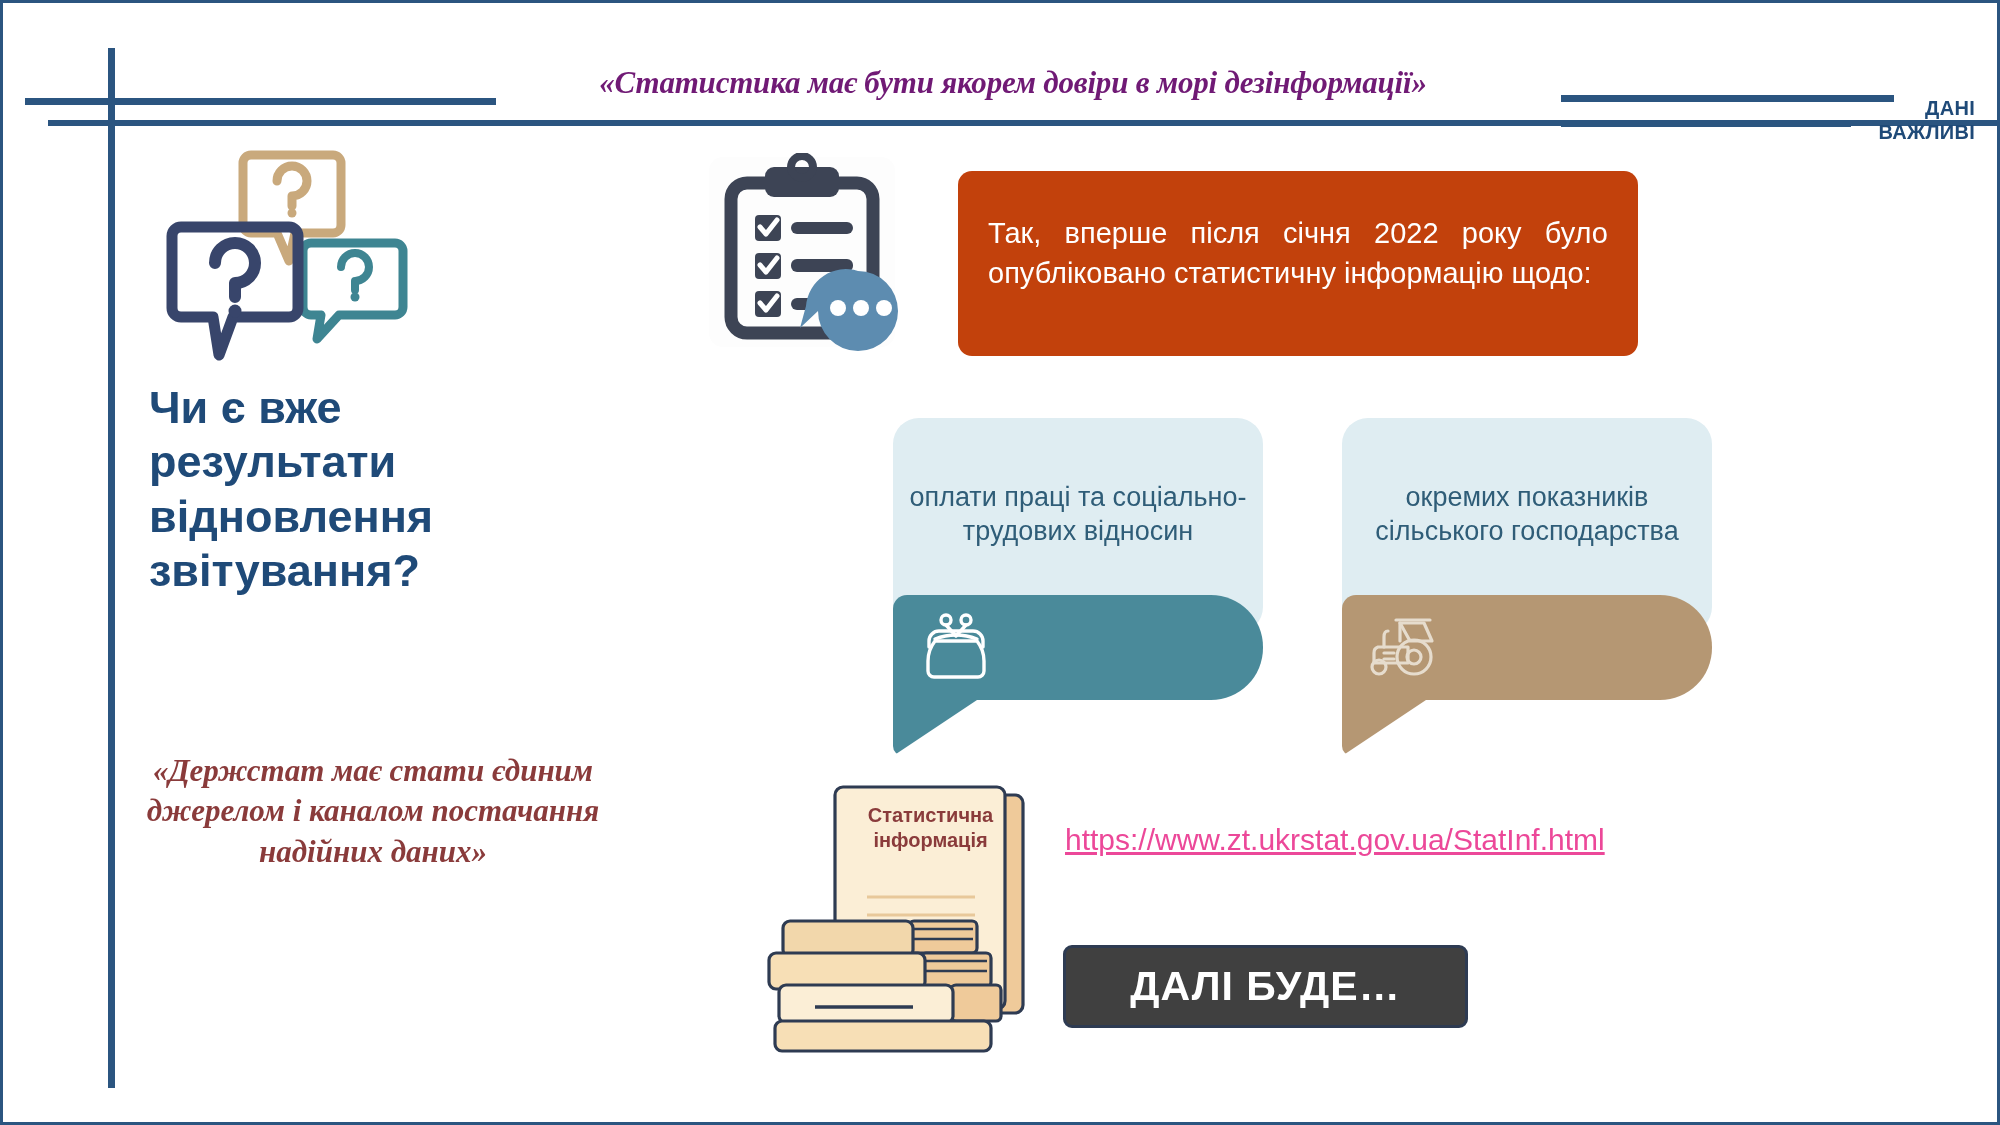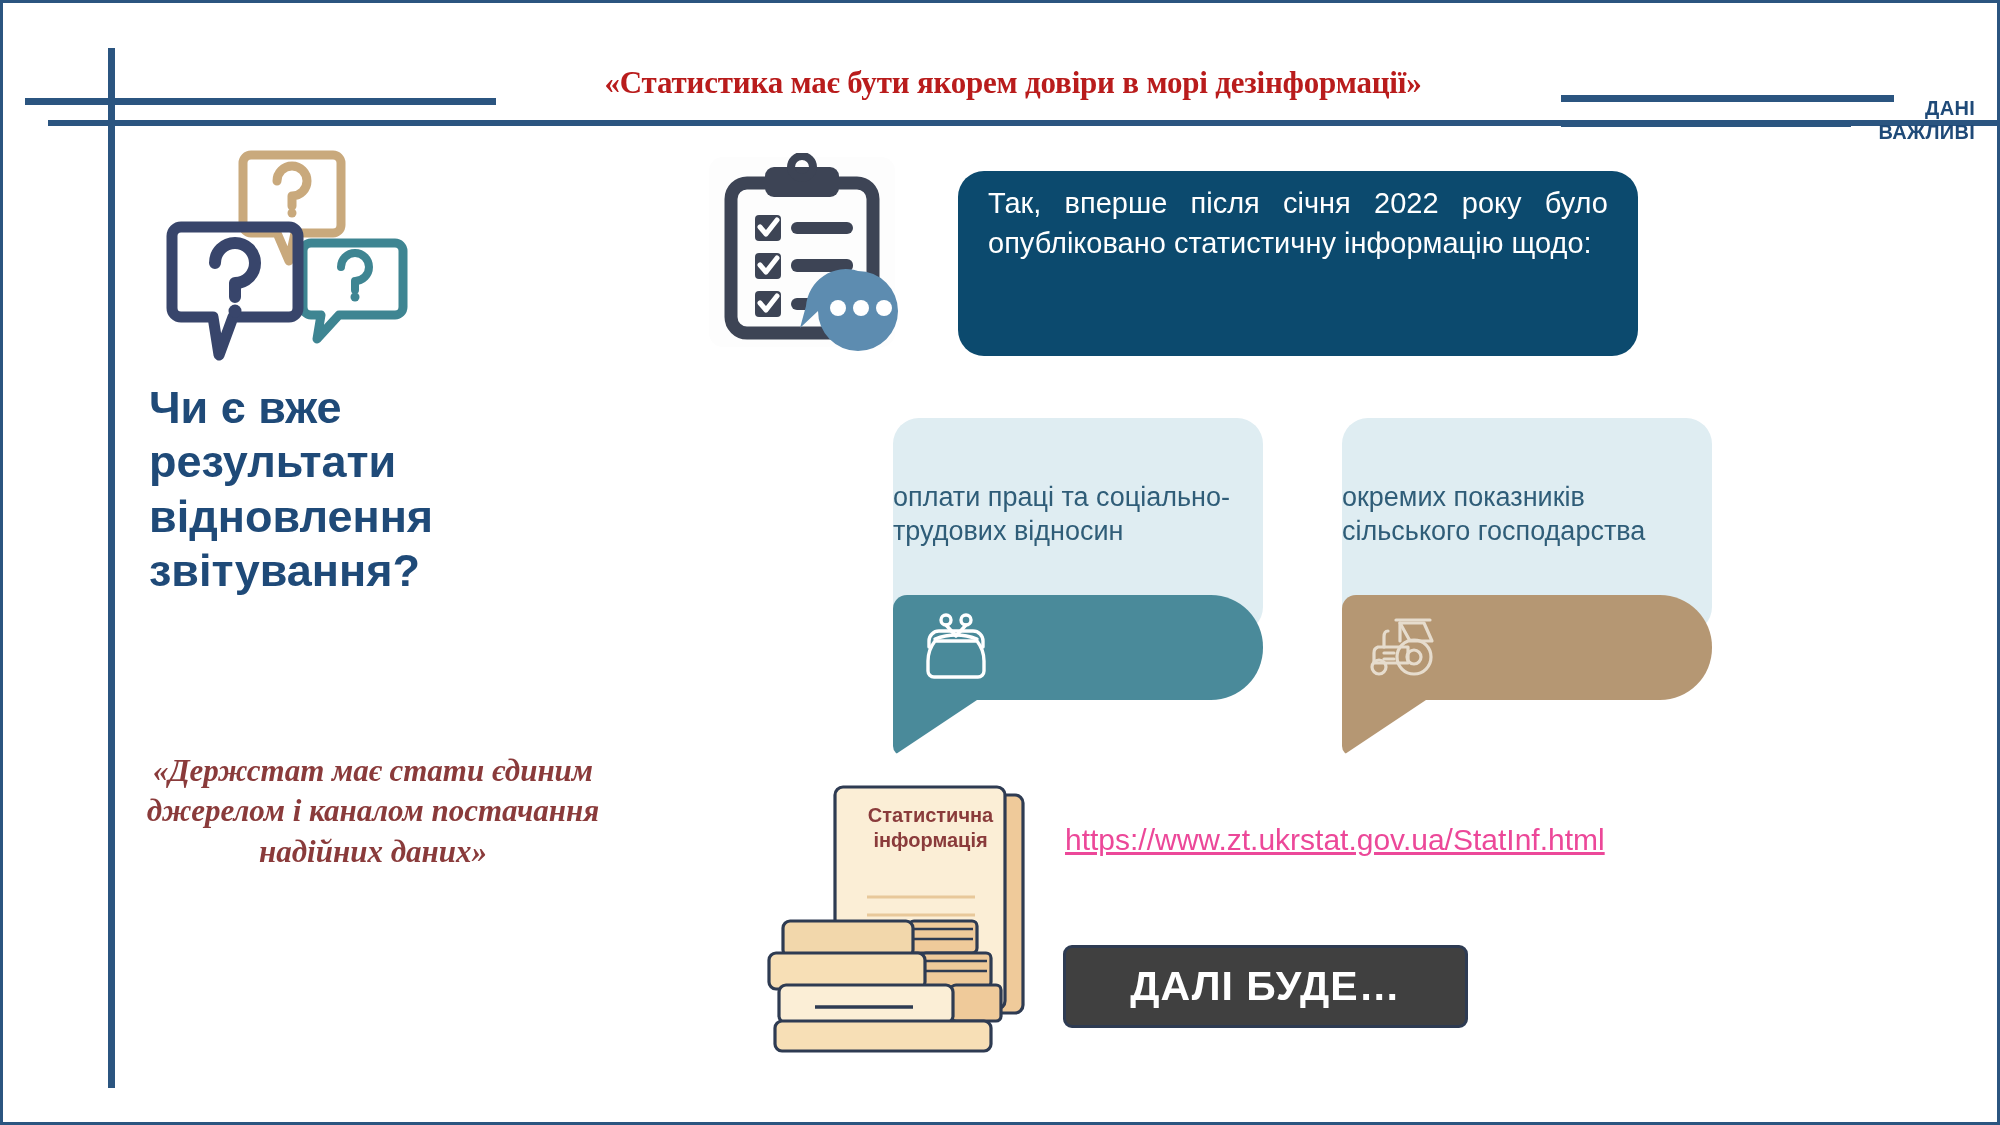--- a/index.html
+++ b/index.html
@@ -46,23 +46,24 @@
     position:absolute;
     left:1558px; top:117px; width:290px; height:7px;
     background:#2b5580;
   }
 
   #header-title {
     position:absolute;
     left:480px; top:62px; width:1060px;
     text-align:center;
     font-family:"Liberation Serif", serif;
+    font-style:italic;
     font-weight:bold;
     font-size:31px;
-    color:#b91c1c;
+    color:#701a75;
     letter-spacing:-0.2px;
     white-space:nowrap;
   }
 
   #brand {
     position:absolute;
     right:22px; top:78px;
     text-align:right;
     font-weight:bold;
     font-size:20px;
@@ -95,38 +96,38 @@
   
   #divider { position:absolute; left:662px; top:155px; width:18px; height:760px; }
 
   
   #clipboard { position:absolute; left:700px; top:150px; width:215px; height:200px; }
 
   
   #callout {
     position:absolute;
     left:955px; top:168px; width:680px; height:185px;
-    background:#0c4a6e;
-    border-radius:26px;
-    padding:12px 30px 0 30px;
+    background:#c2410c;
+    border-radius:14px;
+    padding:42px 30px 0 30px;
     color:#ffffff;
     font-size:29px;
     line-height:1.38;
     text-align:justify;
     text-align-last:left;
   }
 
   
   .card { position:absolute; width:370px; }
   .card-body {
     background:#dfedf2;
     border-radius:26px;
     height:215px;
     padding-top:62px;
-    text-align:left;
+    text-align:center;
     font-size:27px;
     line-height:1.27;
     color:#2f5d78;
   }
   .card-banner {
     position:relative;
     margin-top:-38px;
     height:105px;
     border-top-right-radius:52px;
     border-bottom-right-radius:52px;

